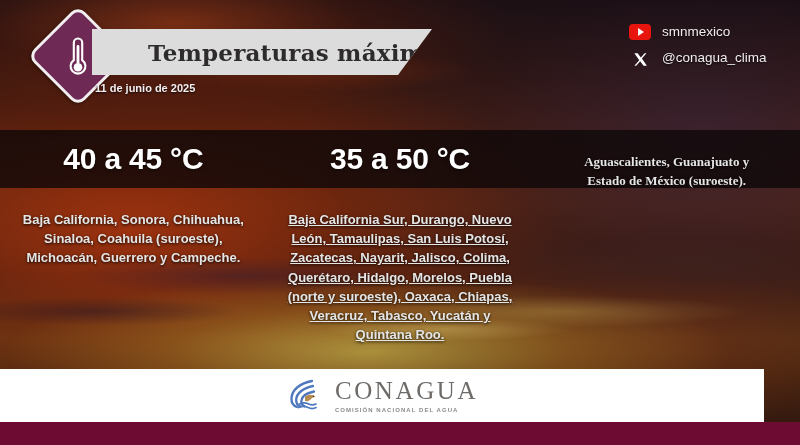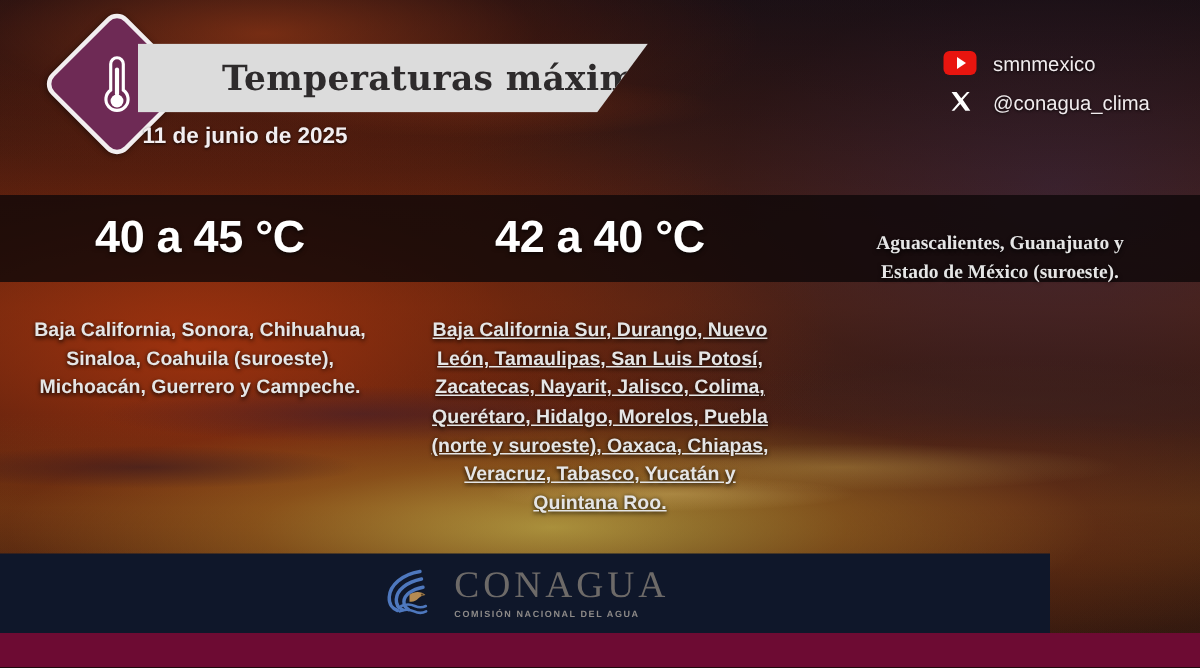--- a/index.html
+++ b/index.html
@@ -121,30 +121,30 @@
     font-weight: bold;
     font-size: 23px;
     color: #2e2b2c;
     letter-spacing: 0.2px;
     white-space: nowrap;
   }
 
   .date-text {
     position: absolute;
     left: 95px; top: 82px;
-    font-size: 15px;
+    font-size: 11px;
     font-weight: bold;
     color: #f3eef0;
     text-shadow: 0 1px 2px rgba(0,0,0,0.75);
   }
 
   
   .social { position: absolute; right: 24px; top: 24px; width: 180px; }
   .social-row {
-    display: flex; align-items: flex-end; gap: 11px;
+    display: flex; align-items: flex-start; gap: 11px;
     height: 26px;
     padding-left: 33px;
   }
   .social-row + .social-row { margin-top: 0; }
   .social-handle {
     font-size: 13.5px;
     color: #f1ecee;
     font-weight: normal;
     text-shadow: 0 1px 2px rgba(0,0,0,0.8);
   }
@@ -205,22 +205,22 @@
     text-shadow: 0 1px 3px rgba(0,0,0,0.9);
   }
   .col-1 .col-states { padding: 0 12px; }
   .col-2 .col-states { padding: 0 4px; text-decoration: underline; }
   .col-3 .col-states { padding: 0 22px; font-family: Liberation Serif, serif; }
 
   
   .footer-white {
     position: absolute;
     left: 0; bottom: 23px;
-    width: 700px; height: 53px;
-    background: #0f172a;
+    width: 764px; height: 53px;
+    background: #ffffff;
     display: flex; align-items: center; justify-content: center;
   }
   .footer-bar {
     position: absolute;
     left: 0; bottom: 0;
     width: 800px; height: 23px;
     background: #6d0b33;
   }
   .logo {
     display: flex; align-items: center; gap: 9px;
@@ -290,21 +290,21 @@
   <div class="temp-band"></div>
 
   <div class="columns">
 
     <div class="col col-1">
       <div class="col-range">40 a 45 °C</div>
       <div class="col-states">Baja California, Sonora, Chihuahua, Sinaloa, Coahuila (suroeste), Michoacán, Guerrero y Campeche.</div>
     </div>
 
     <div class="col col-2">
-      <div class="col-range">42 a 40 °C</div>
+      <div class="col-range">35 a 50 °C</div>
       <div class="col-states">Baja California Sur, Durango, Nuevo León, Tamaulipas, San Luis Potosí, Zacatecas, Nayarit, Jalisco, Colima, Querétaro, Hidalgo, Morelos, Puebla (norte y suroeste), Oaxaca, Chiapas, Veracruz, Tabasco, Yucatán y Quintana Roo.</div>
     </div>
 
     <div class="col col-3">
       <div class="col-states">Aguascalientes, Guanajuato y Estado de México (suroeste).</div>
     </div>
   </div>
 
   <div class="footer-white">
     <div class="logo">

